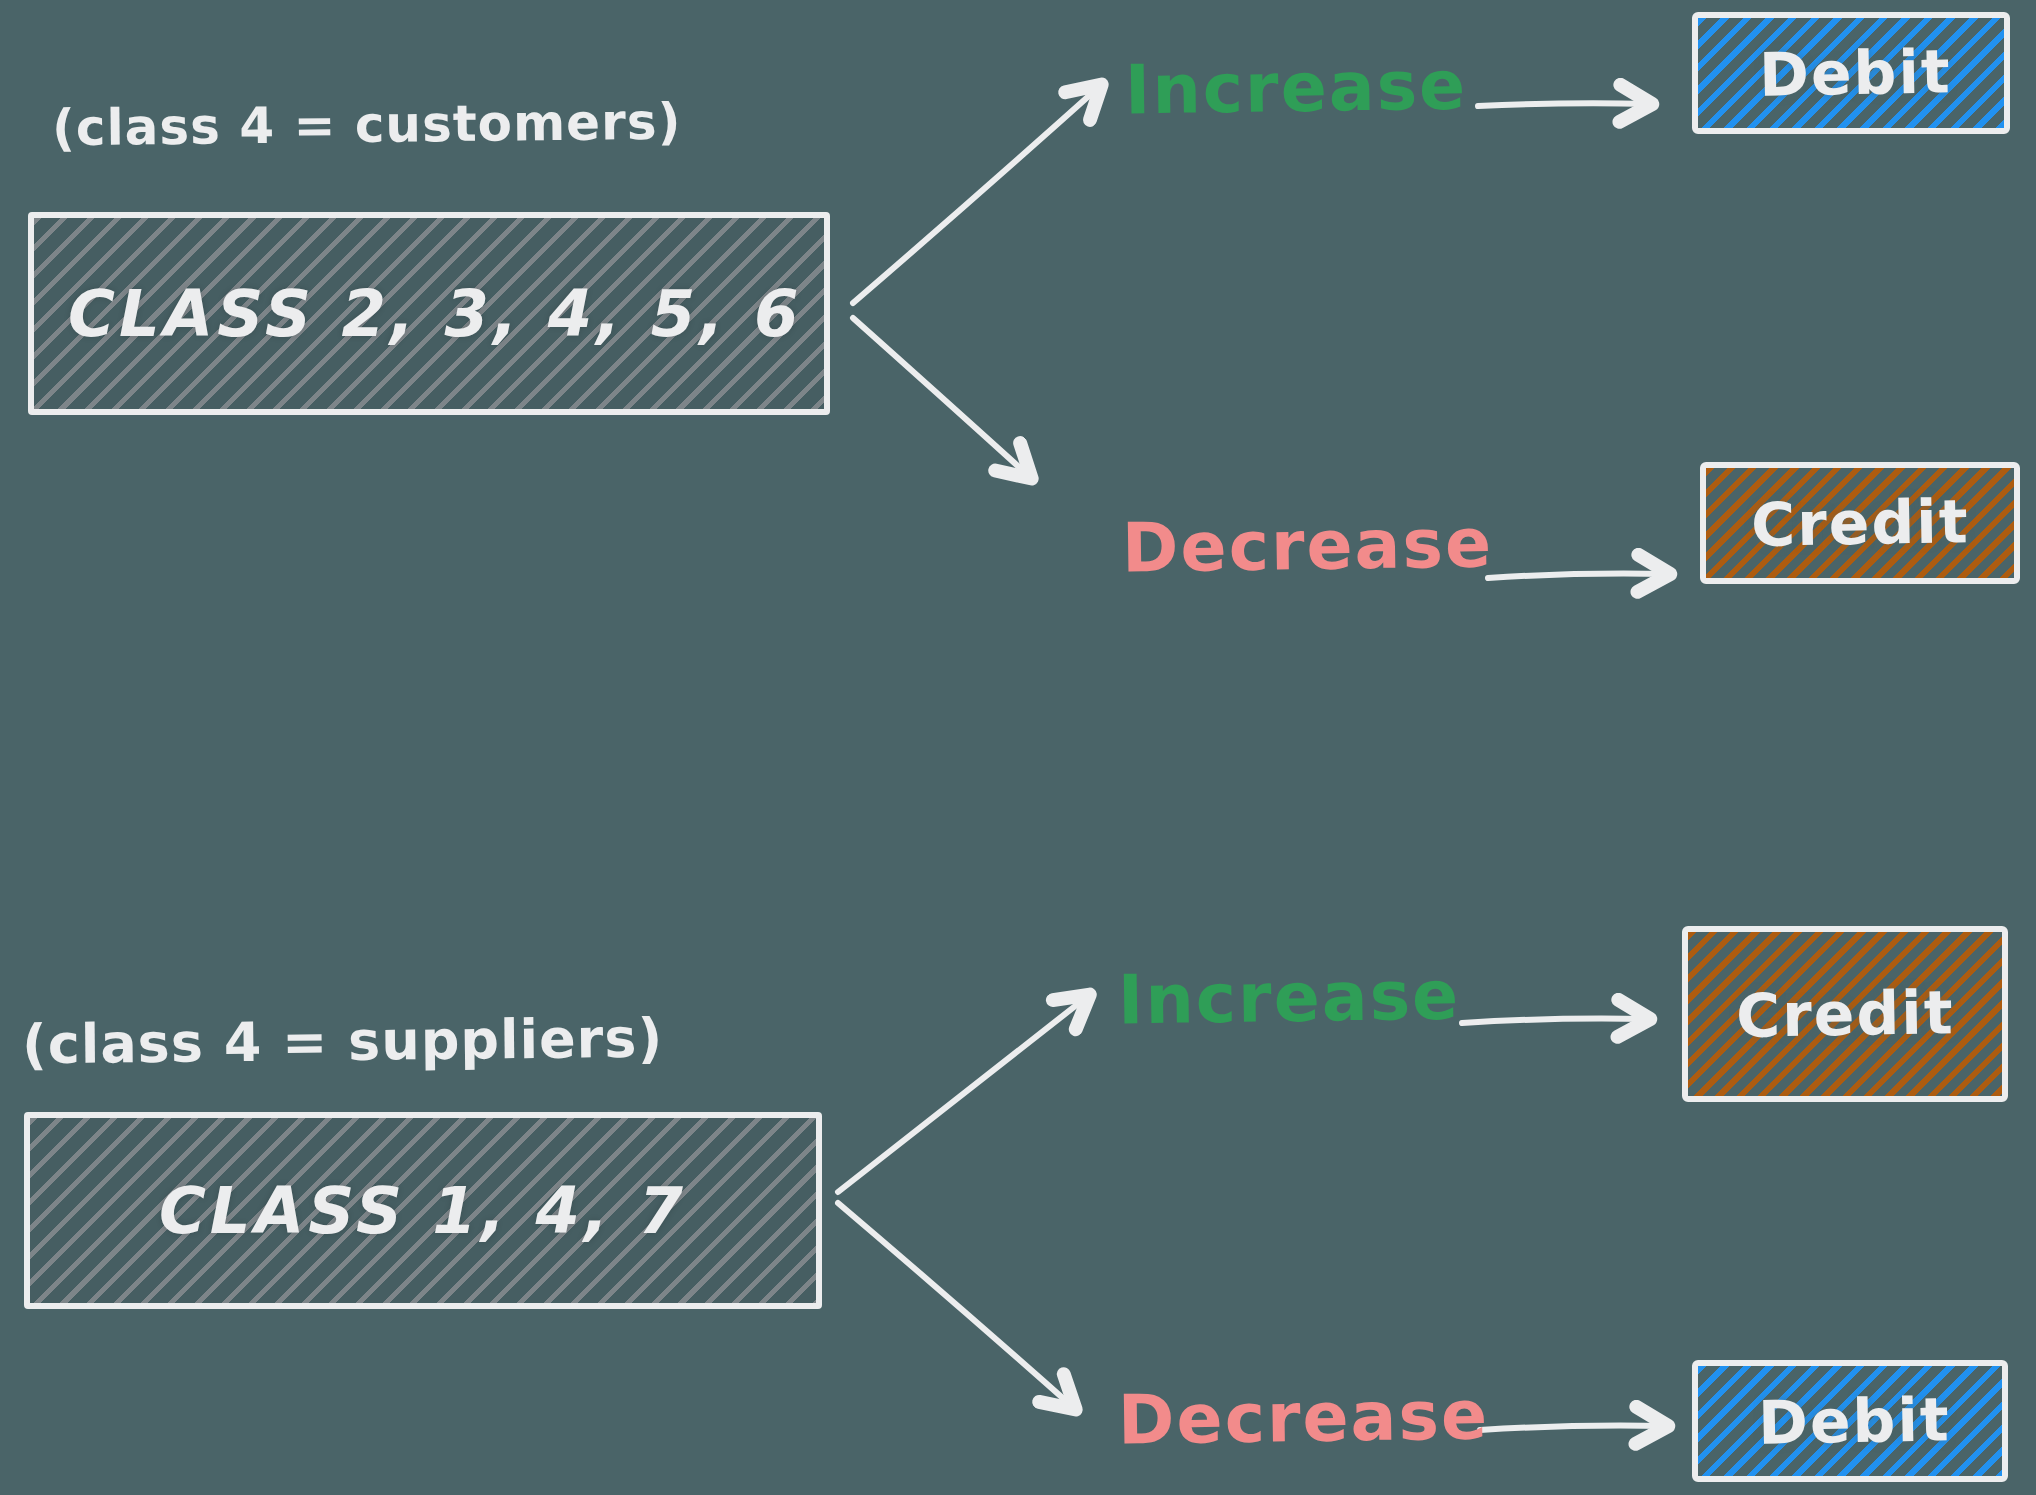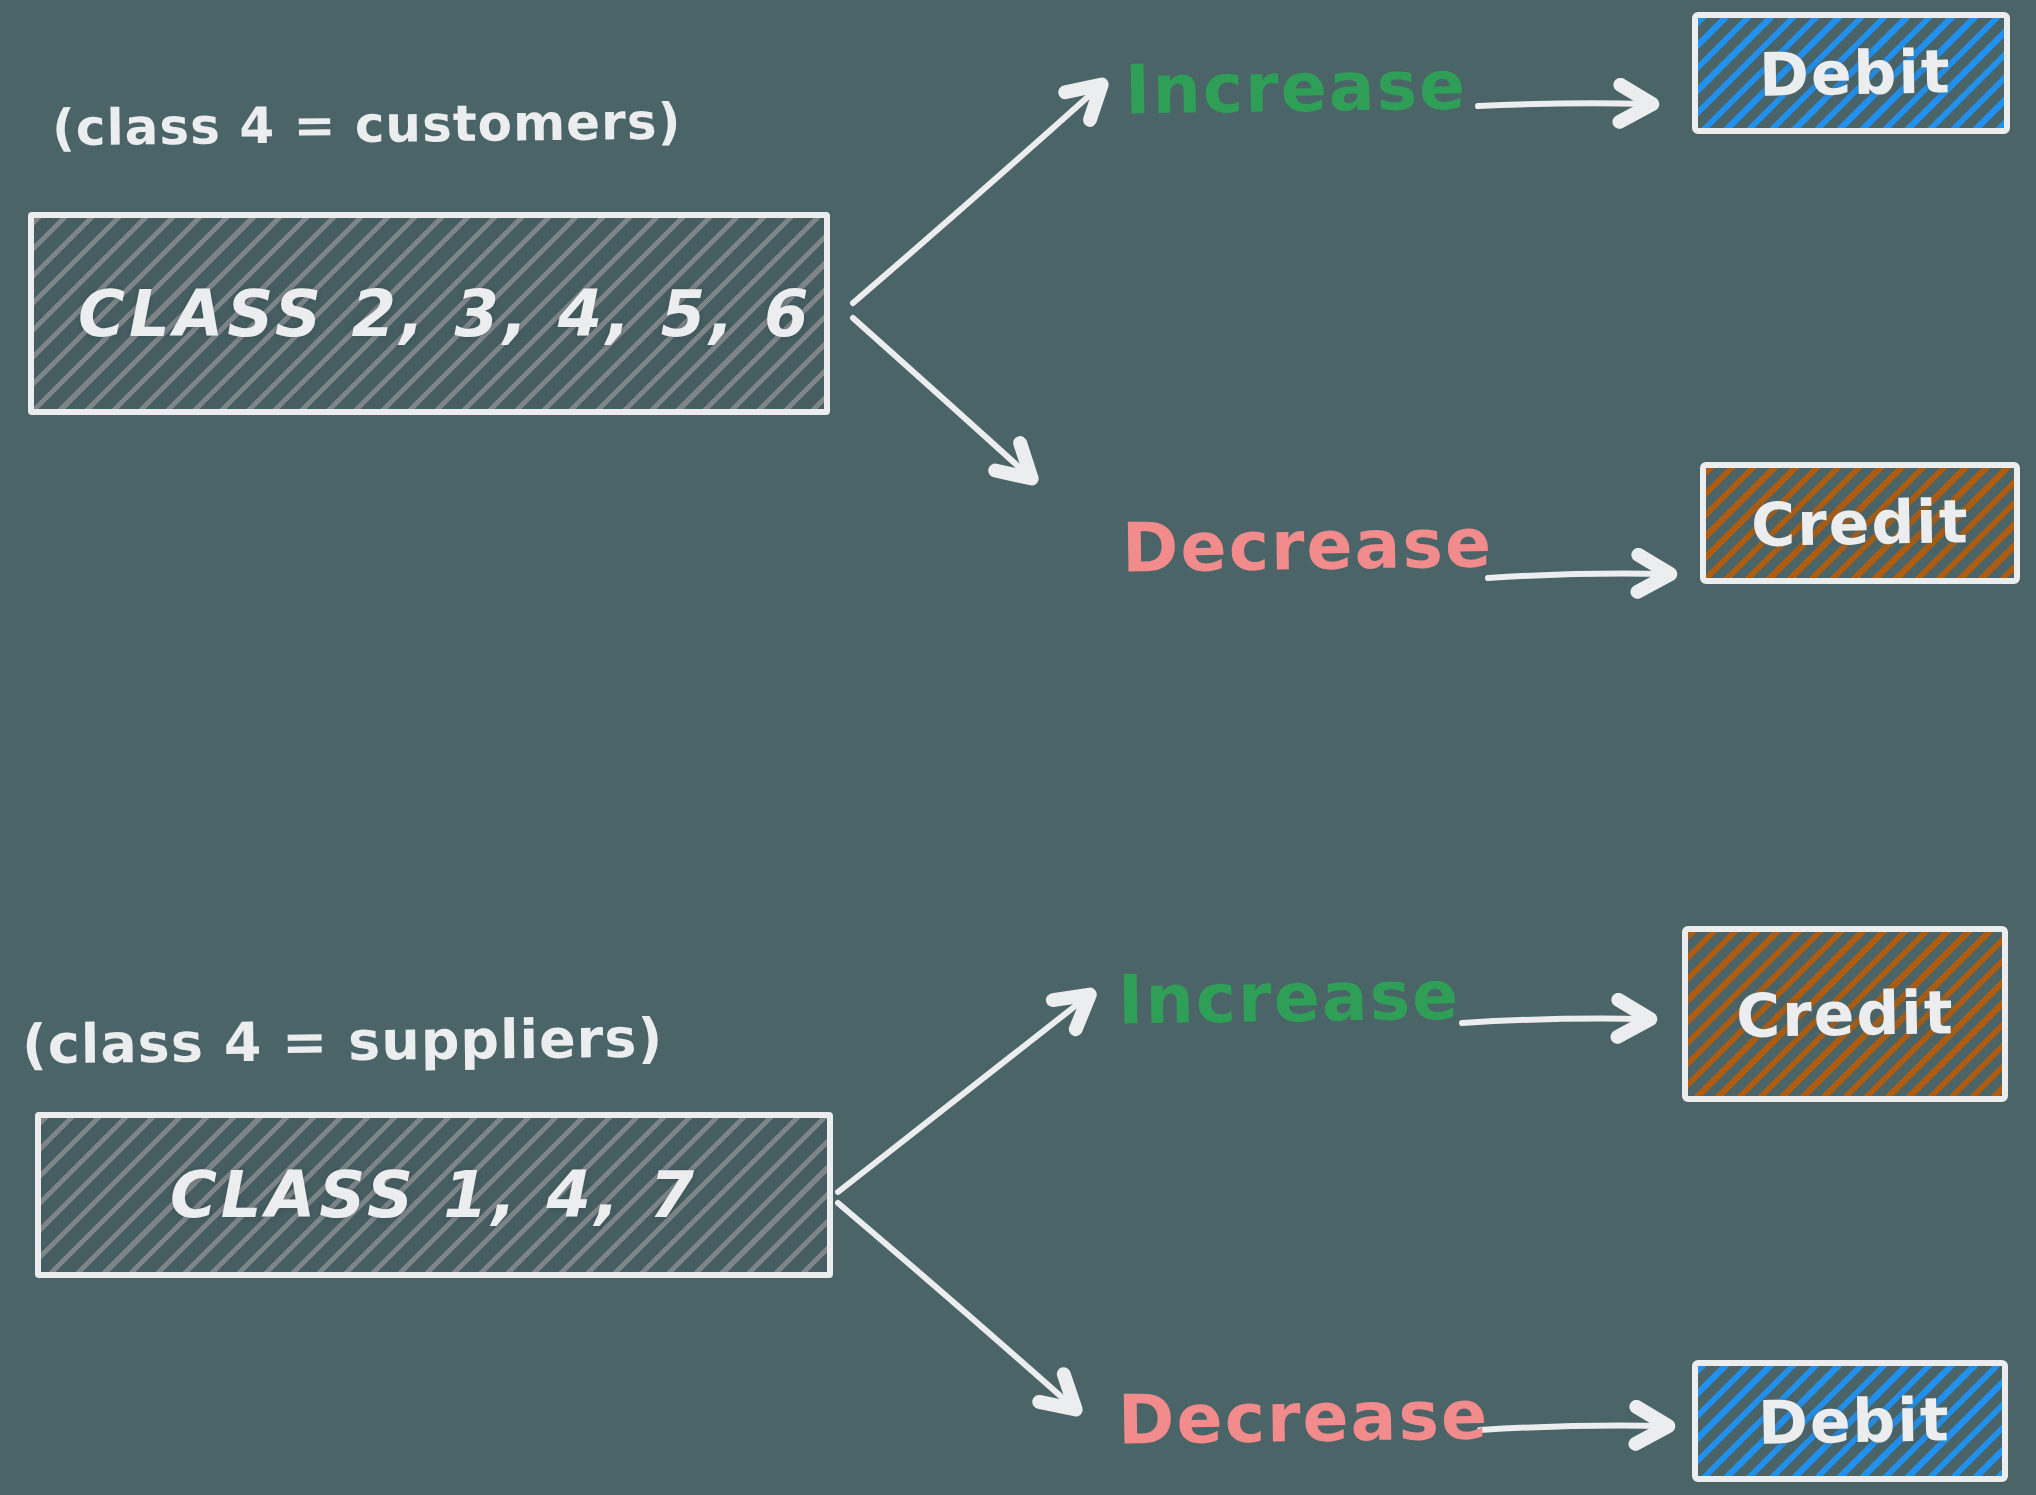--- a/index.html
+++ b/index.html
@@ -124,38 +124,38 @@
     <path d="M 838 1203 Q 958 1305 1074 1408" marker-end="url(#ah)"></path>
 
     <path d="M 1462 1023 Q 1555 1017 1648 1019" marker-end="url(#ah)"></path>
 
     <path d="M 1480 1430 Q 1575 1424 1666 1426" marker-end="url(#ah)"></path>
   </svg>
 
   <div class="abs annotation" style="left:52px;top:96px;">(class 4 = customers)</div>
 
   <div class="abs class-box" style="left:28px;top:212px;width:802px;height:203px;">
-    <span class="label" style="padding-left:44px;">CLASS 2, 3, 4, 5, 6</span>
+    <span class="label" style="padding-left:34px;">CLASS 2, 3, 4, 5, 6</span>
   </div>
 
   <div class="abs condition increase" style="left:1125px;top:48px;">Increase</div>
 
   <div class="abs result-box debit" style="left:1692px;top:12px;width:318px;height:122px;">
     <span class="label">Debit</span>
   </div>
 
   <div class="abs condition decrease" style="left:1122px;top:506px;">Decrease</div>
 
   <div class="abs result-box credit" style="left:1700px;top:462px;width:320px;height:122px;">
     <span class="label">Credit</span>
   </div>
 
   <div class="abs annotation" style="left:22px;top:1010px;font-size:54px;">(class 4 = suppliers)</div>
 
-  <div class="abs class-box" style="left:35px;top:1112px;width:798px;height:166px;justify-content:center;">
+  <div class="abs class-box" style="left:24px;top:1112px;width:798px;height:197px;justify-content:center;">
     <span class="label">CLASS 1, 4, 7</span>
   </div>
 
   <div class="abs condition increase" style="left:1118px;top:958px;">Increase</div>
 
   <div class="abs result-box credit" style="left:1682px;top:926px;width:326px;height:176px;">
     <span class="label">Credit</span>
   </div>
 
   <div class="abs condition decrease" style="left:1118px;top:1378px;">Decrease</div>

